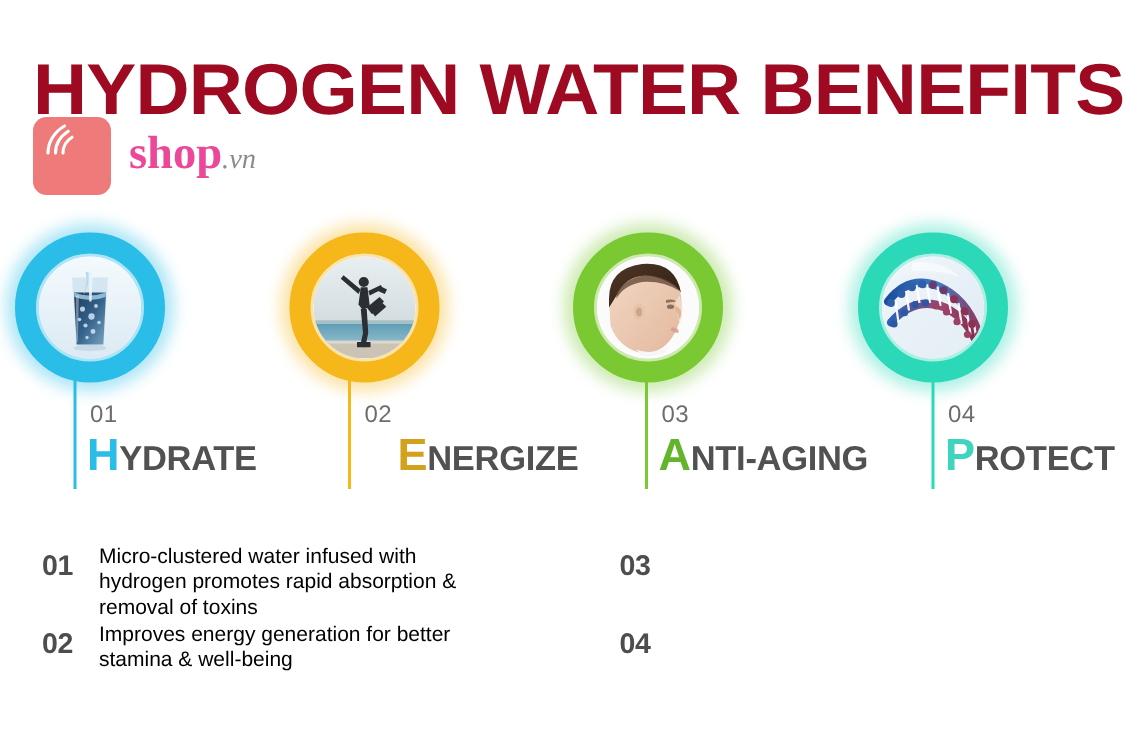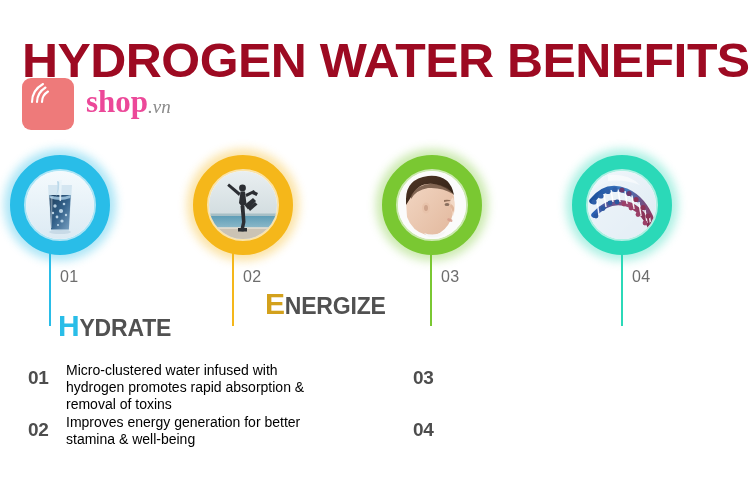--- a/index.html
+++ b/index.html
@@ -260,21 +260,21 @@
             <circle cx="32" cy="54" r="1.1"></circle>
               <circle cx="40" cy="44" r="1.2"></circle>
           </g>
           <path d="M24.6 26 L26.6 26 L25.9 57 L24.9 57 Z" fill="#ffffff" opacity="0.35"></path>
           <ellipse cx="34" cy="61" rx="11" ry="2" fill="#b9cfdd" opacity="0.6"></ellipse>
         </svg>
       </div>
     </div>
     <div class="stem" style="left: 49px; background: rgb(41, 189, 232);"></div>
     <div class="num-top" style="left:60px;">01</div>
-    <div class="label" style="left:58px;margin-top:22px;">
+    <div class="label" style="left:58px;">
       <span class="cap" style="color: rgb(41, 189, 232);">H</span><span class="rest">YDRATE</span>
     </div>
   </div>
 
   <div class="benefit" id="b1" style="left:190px;width:190px;">
     <div class="circle-wrap" style="left:3px;">
       <div class="glow" style="background: rgb(245, 183, 26);"></div>
       <div class="ring" style="border: 14px solid rgb(245, 183, 26);"></div>
       <div class="photo">
         <svg width="68" height="68" viewBox="0 0 68 68">
@@ -340,20 +340,23 @@
           <path d="M46 29 Q51 28 53 30 Q50 30 46 31 Z" fill="#6e4e3a" opacity="0.7"></path>
           <ellipse cx="49" cy="33.5" rx="2.4" ry="1.5" fill="#3b2a20" opacity="0.55"></ellipse>
           <ellipse cx="28" cy="37" rx="4" ry="5.5" fill="#e8c3ab"></ellipse>
           <ellipse cx="28" cy="37" rx="2" ry="3" fill="#cfa48c"></ellipse>
           <path d="M26 62 Q36 66 48 60 Q44 68 30 66 Z" fill="#f6f6f6"></path>
         </svg>
       </div>
     </div>
     <div class="stem" style="left: 50px; background: rgb(122, 200, 50);"></div>
     <div class="num-top" style="left:61px;">03</div>
+    <div class="label" style="left:59px;">
+      <span class="cap" style="color: rgb(98, 181, 43);">A</span><span class="rest">NTI-AGING</span>
+    </div>
   </div>
 
   <div class="benefit" id="b3" style="left:570px;width:180px;">
     <div class="circle-wrap" style="left:2px;">
       <div class="glow" style="background: rgb(43, 217, 184);"></div>
       <div class="ring" style="border: 14px solid rgb(43, 217, 184);"></div>
       <div class="photo">
         <svg width="68" height="68" viewBox="0 0 68 68">
           <defs>
             <linearGradient id="dnabg" x1="0" y1="0" x2="1" y2="1">
@@ -413,20 +416,23 @@
               <circle cx="43" cy="37" r="2.4"></circle>
             <circle cx="50" cy="43.5" r="2.4"></circle>
               <circle cx="57" cy="52" r="2.4"></circle>
           </g>
           <path d="M20 4 Q40 2 52 14 Q36 8 20 10 Z" fill="#ffffff" opacity="0.55"></path>
         </svg>
       </div>
     </div>
     <div class="stem" style="left: 51px; background: rgb(43, 217, 184);"></div>
     <div class="num-top" style="left:62px;">04</div>
+    <div class="label" style="left:60px;">
+      <span class="cap" style="color: rgb(62, 212, 192);">P</span><span class="rest">ROTECT</span>
+    </div>
   </div>
 
   <div class="details">
     <div class="detail" style="left:28px;top:10px;">
       <div class="detail-num">01</div>
       <div class="detail-text">Micro-clustered water infused with hydrogen promotes rapid absorption &amp; removal of toxins</div>
     </div>
     <div class="detail" style="left:28px;top:62px;">
       <div class="detail-num">02</div>
       <div class="detail-text">Improves energy generation for better stamina &amp; well-being</div>

